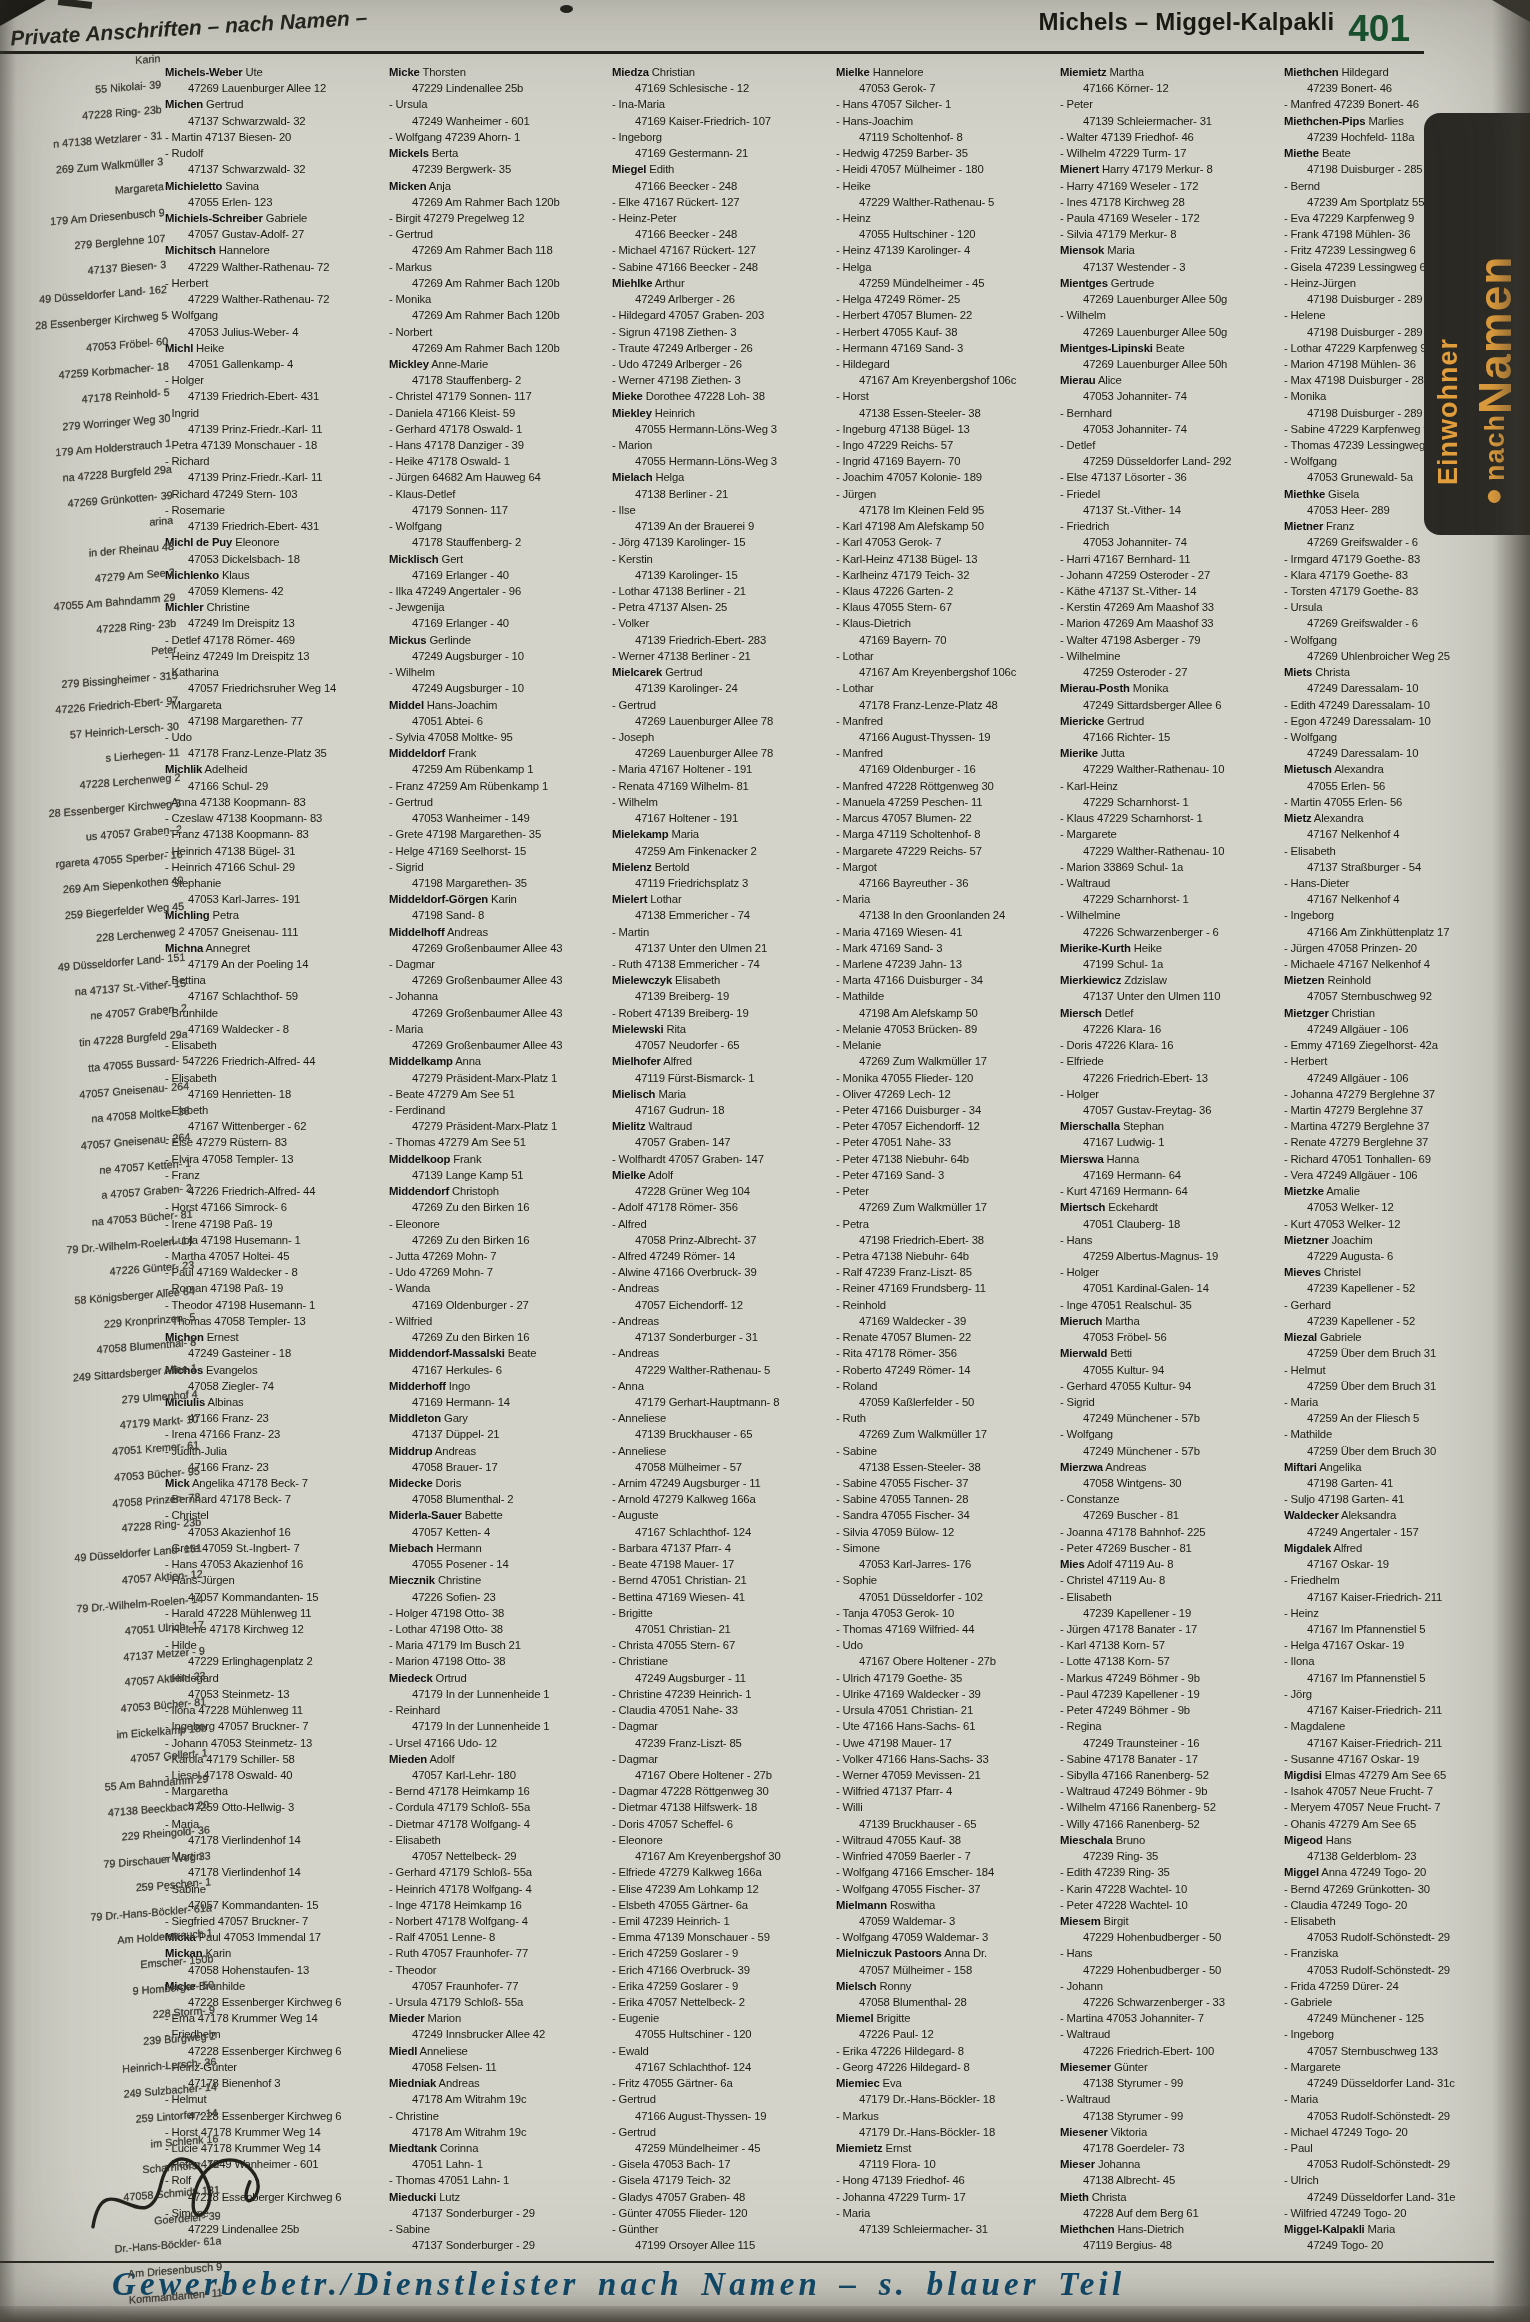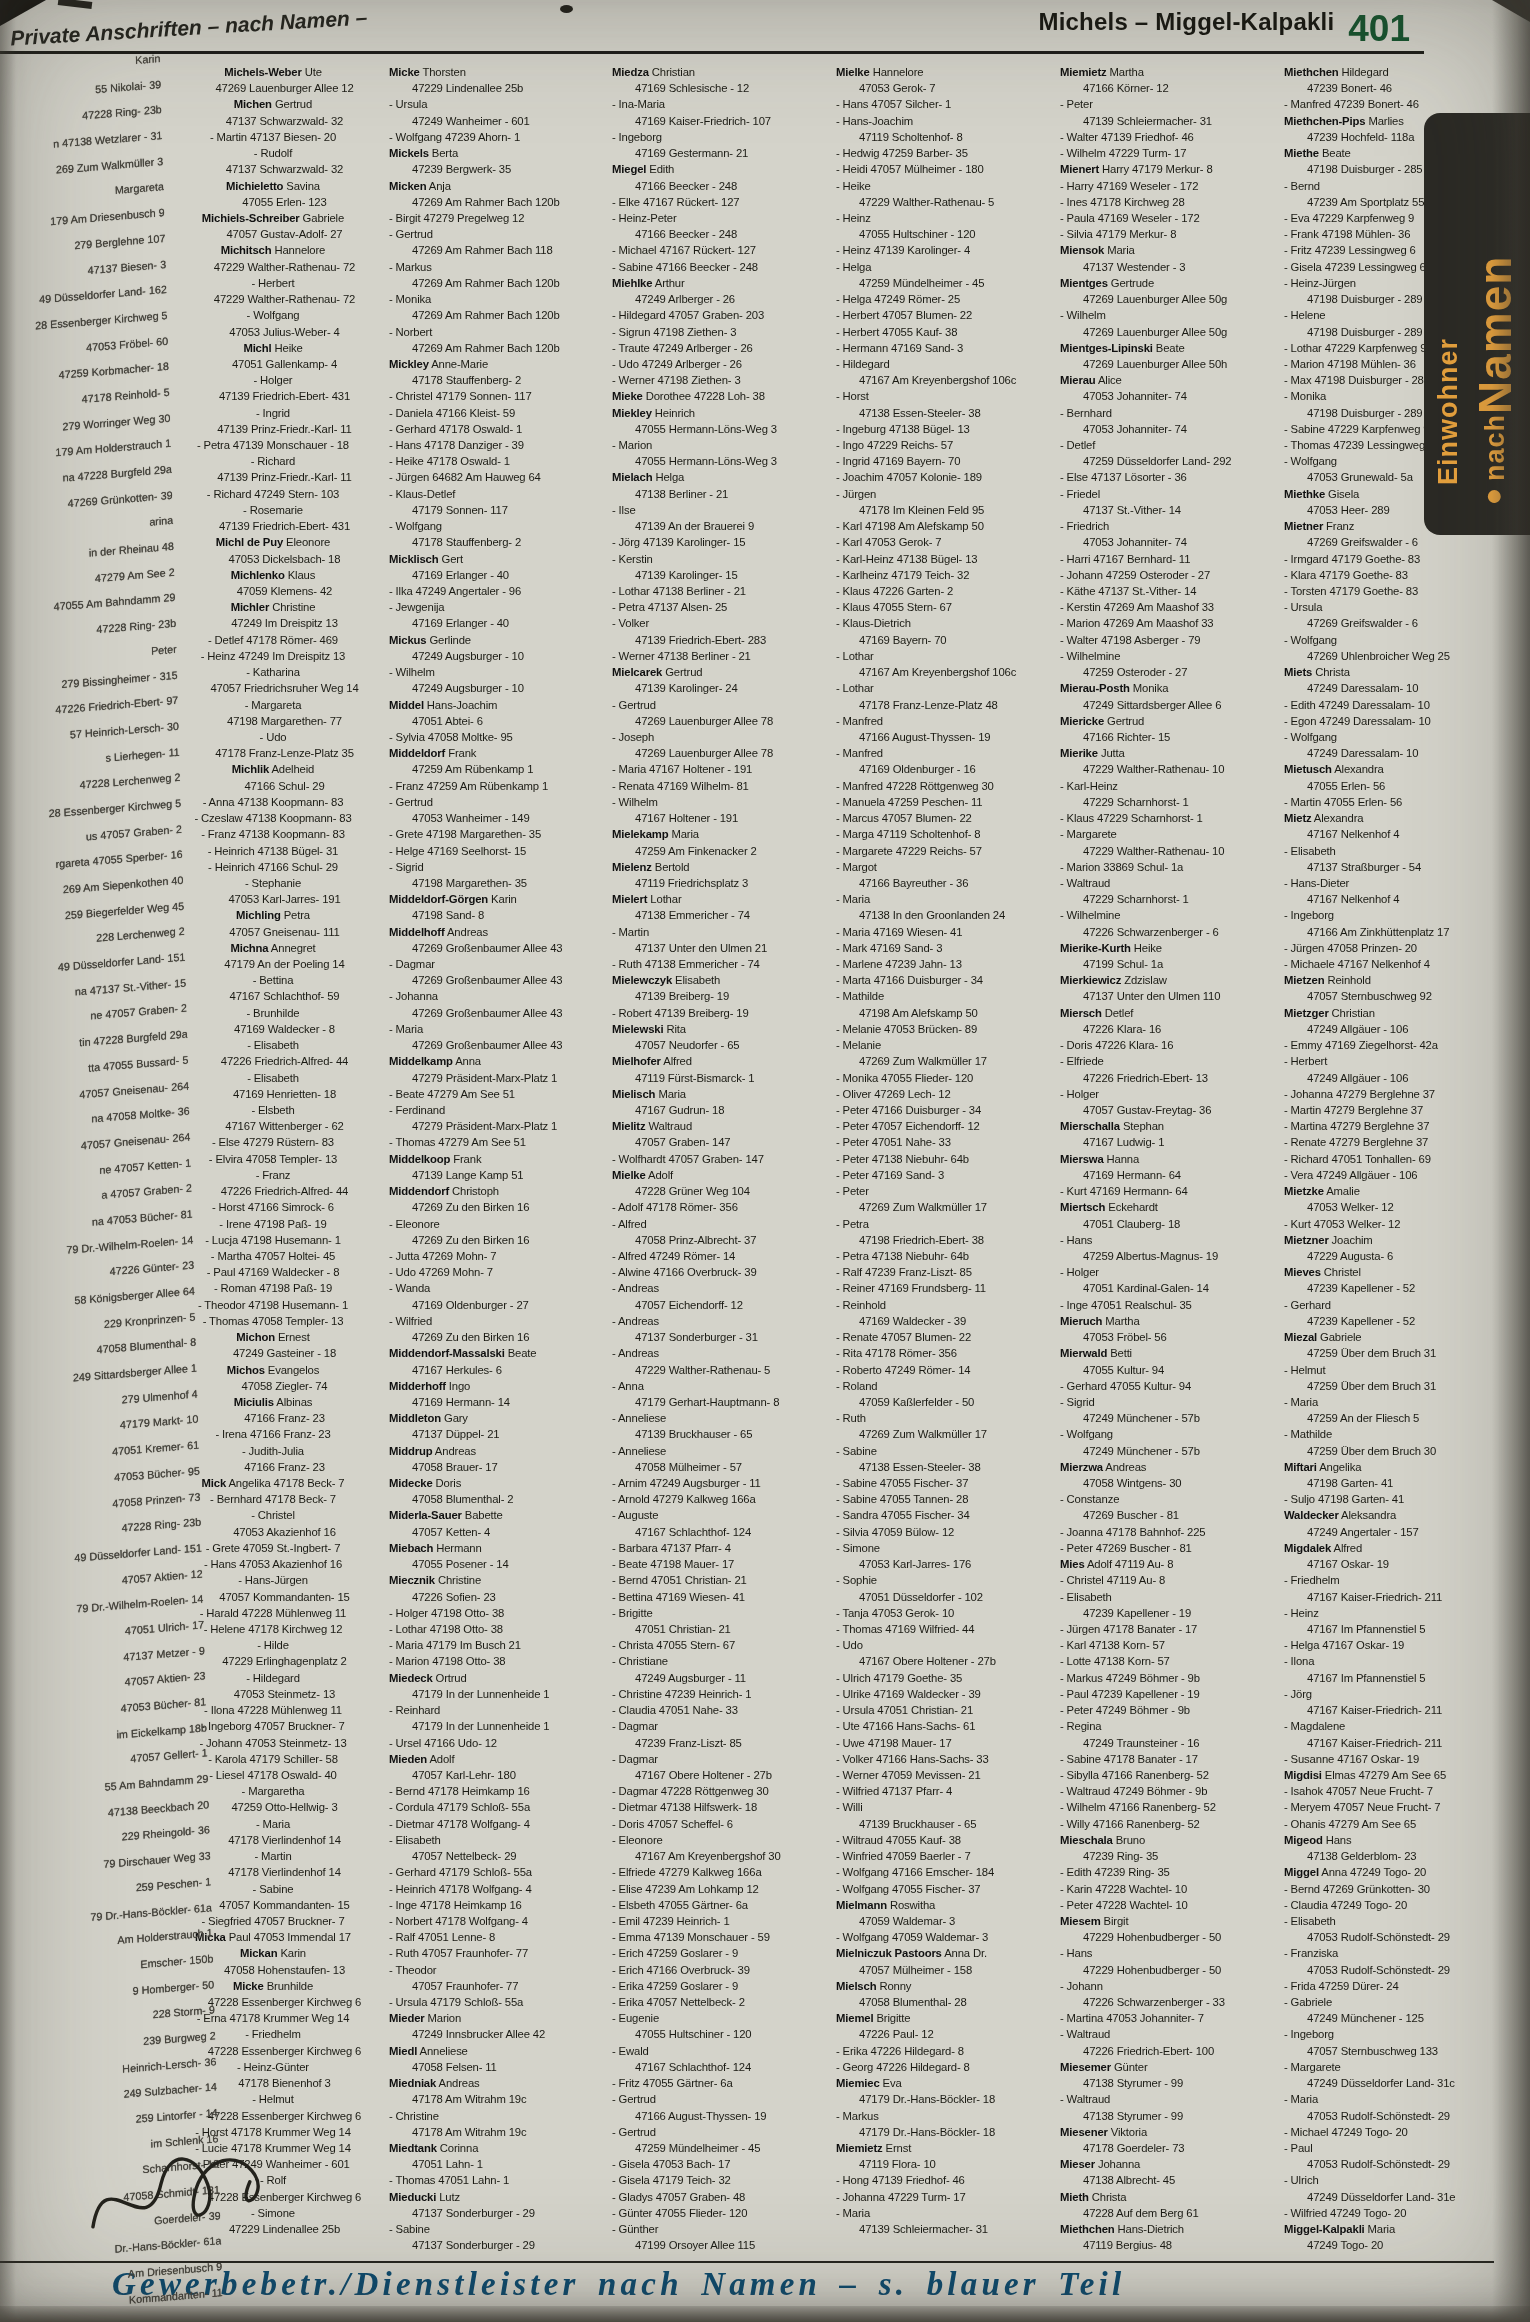--- a/index.html
+++ b/index.html
@@ -162,21 +162,21 @@
     <div class="sl">im Schlenk 16</div>
     <div class="sl">Scharnhorst- 10</div>
     <div class="sl">47058 Schmidt- 131</div>
     <div class="sl">Goerdeler- 39</div>
     <div class="sl">Dr.-Hans-Böckler- 61a</div>
     <div class="sl">Am Driesenbusch 9</div>
     <div class="sl">Kommandanten- 11</div>
   </div>
 
 <div id="columns">
-    <div class="col" style="left: 165px; text-align: center;">
+    <div class="col" style="left: 165px;">
       <div class="ln h"><b>Michels-Weber</b> Ute</div>
       <div class="ln a">47269 Lauenburger Allee 12</div>
       <div class="ln h"><b>Michen</b> Gertrud</div>
       <div class="ln a">47137 Schwarzwald- 32</div>
       <div class="ln d">- Martin 47137 Biesen- 20</div>
       <div class="ln d">- Rudolf</div>
       <div class="ln a">47137 Schwarzwald- 32</div>
       <div class="ln h"><b>Michieletto</b> Savina</div>
       <div class="ln a">47055 Erlen- 123</div>
       <div class="ln h"><b>Michiels-Schreiber</b> Gabriele</div>

